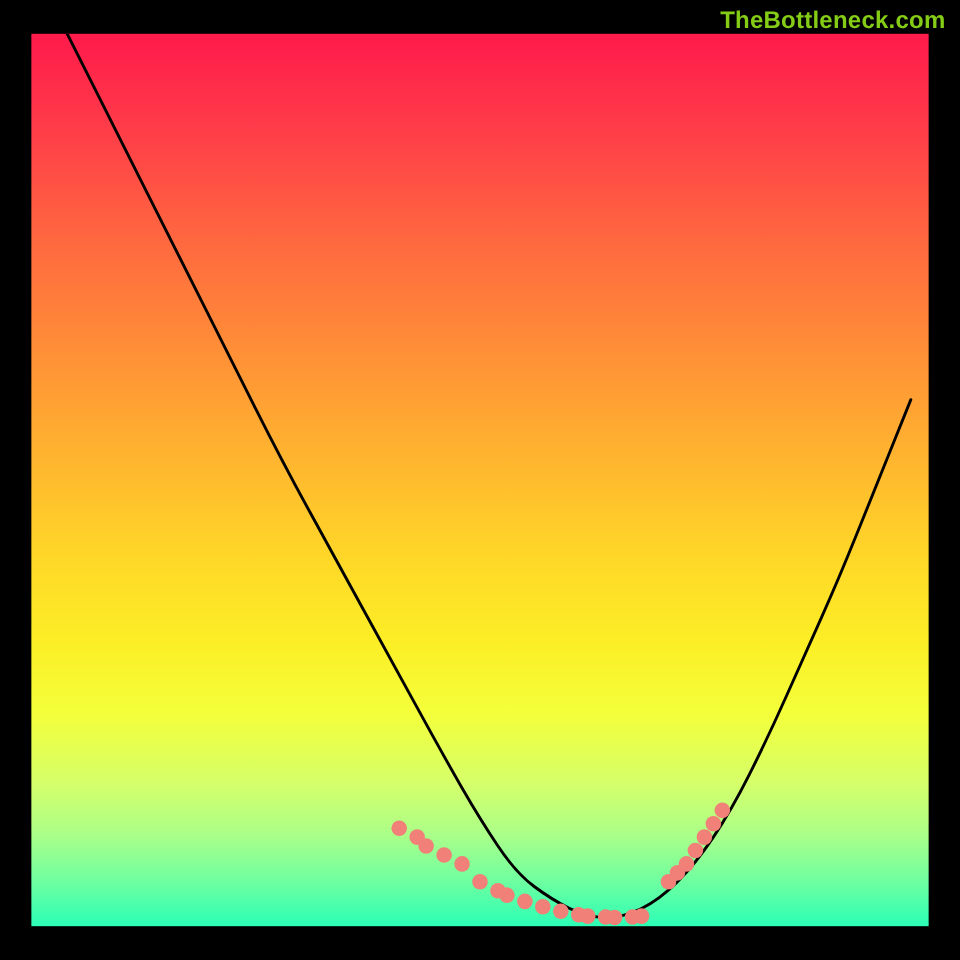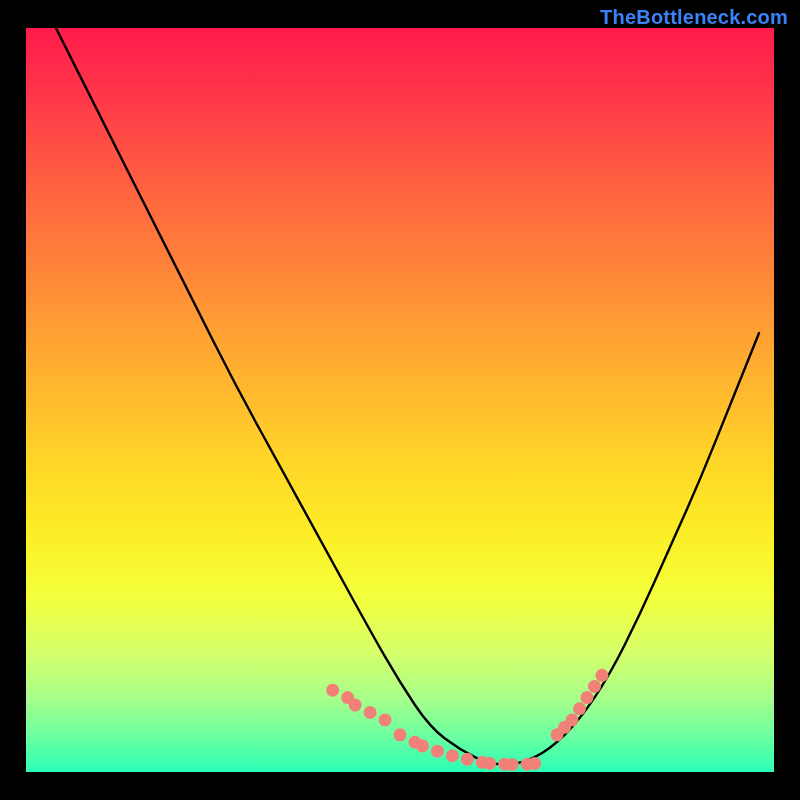--- a/index.html
+++ b/index.html
@@ -47,21 +47,21 @@
       #2bffb6 100%
     );
   }
   .watermark {
     position: absolute;
     top: 6px;
     right: 12px;
     font-family: Arial, Helvetica, sans-serif;
     font-size: 20px;
     font-weight: 600;
-    color: #3b82f6;
+    color: #84cc16;
     letter-spacing: 0.2px;
     user-select: none;
   }
   svg.curve {
     position: absolute;
     left: 0;
     top: 0;
     width: 100%;
     height: 100%;
   }

